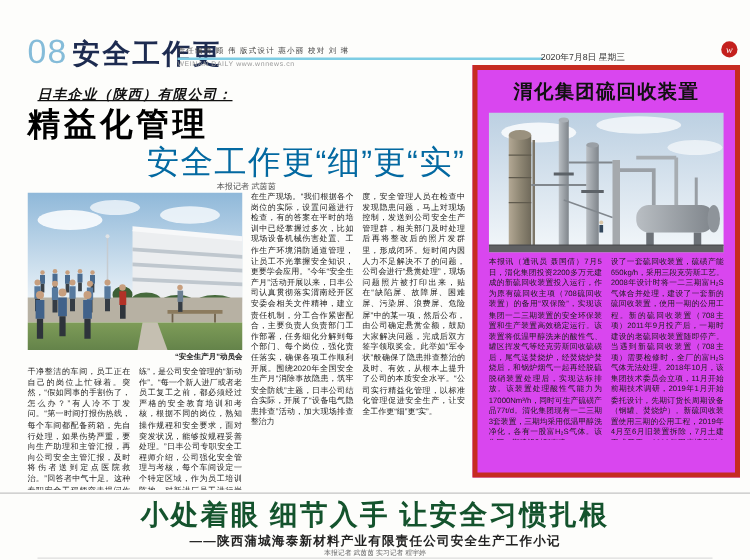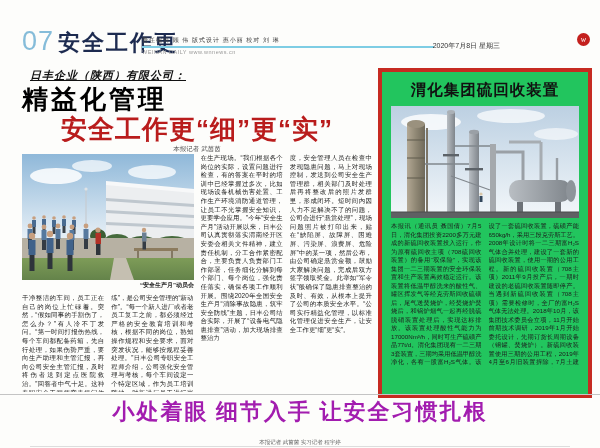--- a/index.html
+++ b/index.html
@@ -16,51 +16,51 @@
   .masthead{position:absolute;right:10px;top:33px;display:flex;align-items:center;gap:2px;}
   .seal{width:13px;height:13px;border-radius:50%;background:#c4201d;color:#fff;font-size:8px;line-height:13px;
         text-align:center;font-family:"Liberation Serif",serif;font-style:italic;}
   .masthead-text{color:#c4201d;font-family:"Liberation Serif",serif;font-weight:700;font-style:italic;font-size:15px;}
 
   
   .lart{position:absolute;left:22px;top:62px;width:350px;height:330px;}
   .kicker{position:absolute;left:8px;top:6px;font-family:"Liberation Serif",serif;font-style:italic;font-weight:700;
           font-size:11px;color:#111;letter-spacing:1px;text-decoration:underline;}
   .ltitle1{position:absolute;left:0;top:20px;width:100%;text-align:left;font-size:26px;font-weight:900;color:#000;letter-spacing:3px;}
-  .ltitle2{position:absolute;left:0;top:50px;width:100%;text-align:center;font-size:26px;font-weight:700;color:#b91c1c;letter-spacing:1px;}
+  .ltitle2{position:absolute;left:0;top:50px;width:100%;text-align:right;font-size:26px;font-weight:400;color:#0369a1;letter-spacing:1px;}
   .lbyline{position:absolute;left:0;top:83px;width:100%;text-align:center;font-size:6.5px;color:#555;}
   .lbody{position:absolute;left:0;top:92px;width:100%;height:238px;display:flex;gap:7px;}
   .bcol{flex:1;font-size:6.4px;line-height:8.6px;text-align:justify;color:#1c1c1c;overflow:hidden;}
   .bcol.under{padding-top:140px;box-sizing:border-box;}
   .photo1{position:absolute;left:0;top:0;width:172px;height:126px;}
   .caption1{position:absolute;left:0;top:127px;width:172px;text-align:right;font-size:6px;color:#222;font-weight:700;}
 
   
-  .rart{position:absolute;left:378px;top:68px;width:214px;height:330px;border:4px solid #c62b21;background:#22c55e;
+  .rart{position:absolute;left:378px;top:52px;width:214px;height:330px;border:4px solid #c62b21;background:#d946ef;
         box-sizing:border-box;padding:6px 9px;}
   .rtitle{font-family:"Liberation Serif",serif;font-weight:700;font-size:15.5px;line-height:20px;text-align:center;
           color:#111;letter-spacing:1px;margin-top:2px;}
   .photo2{display:block;margin:6px auto 4px;}
   .rbody{display:flex;gap:7px;height:146px;overflow:hidden;}
   .rcol{flex:1;font-size:6.2px;line-height:8.5px;text-align:justify;color:#1c1c1c;overflow:hidden;}
 
   
   .sep{position:absolute;left:0;top:394px;width:600px;height:1px;background:#c4c4c4;}
   .btitle{position:absolute;left:0;top:397px;width:600px;text-align:center;font-family:"Liberation Serif",serif;
-          font-weight:900;font-size:22px;color:#a21caf;letter-spacing:2px;}
+          font-weight:900;font-size:22px;color:#14532d;letter-spacing:2px;}
   .bsub{position:absolute;left:0;top:426px;width:600px;text-align:center;font-size:10px;font-weight:700;color:#222;letter-spacing:1px;}
   .bby{position:absolute;left:0;top:439px;width:600px;text-align:center;font-size:5.5px;color:#666;}
   .bline{position:absolute;left:30px;top:446px;width:540px;height:1px;background:#ddd;}
 </style>
 </head>
 <body>
 
 <div id="page">
 
-  <div class="hdr-num">07</div>
+  <div class="hdr-num">08</div>
   <div class="hdr-title">安全工作更</div>
   <div class="hdr-credits">责任编辑 顾 伟  版式设计 惠小丽  校对 刘 琳</div>
   <div class="hdr-cyan"></div>
   <div class="hdr-daily">WEINAN DAILY  www.wnnews.cn</div>
   <div class="hdr-date">2020年7月8日 星期三</div>
   <div class="masthead">
     <div class="seal">w</div>
   </div>
 
   <div class="lart">
@@ -235,16 +235,17 @@
     </svg>
 
     <div class="rbody">
       <div class="rcol">本报讯（通讯员 聂国倩）7月5日，渭化集团投资2200多万元建成的新硫回收装置投入运行，作为原有硫回收主项（708硫回收装置）的备用“双保险”，实现该集团一二三期装置的安全环保装置和生产装置高效稳定运行。该装置将低温甲醇洗来的酸性气、罐区挥发气等经克劳斯回收硫磺后，尾气送焚烧炉，经焚烧炉焚烧后，和锅炉烟气一起再经脱硫脱硝装置处理后，实现达标排放。该装置处理酸性气能力为17000Nm³/h，同时可生产硫磺产品77t/d。渭化集团现有一二三期3套装置，三期均采用低温甲醇洗净化，各有一股富H₂S气体。该集团一期建设时配套建</div>
       <div class="rcol">设了一套硫回收装置，硫磺产能650kg/h，采用三段克劳斯工艺。2008年设计时将一二三期富H₂S气体合并处理，建设了一套新的硫回收装置，使用一期的公用工程。新的硫回收装置（708主项）2011年9月投产后，一期时建设的老硫回收装置随即停产。当遇到新硫回收装置（708主项）需要检修时，全厂的富H₂S气体无法处理。2018年10月，该集团技术委员会立项，11月开始前期技术调研，2019年1月开始委托设计，先期订货长周期设备（钢罐、焚烧炉）。新硫回收装置使用三期的公用工程，2019年4月至6月旧装置拆除，7月土建正式开工。2020年因疫情影响2个月后复工，6月开始试车准备吹扫、压力试验、自控系统调试等，项目如期中交。6月30日，锅炉点火开车。</div>
     </div>
   </div>
 
   <div class="sep"></div>
   <div class="btitle">小处着眼  细节入手  让安全习惯扎根</div>
+  <div class="bsub">——陕西蒲城海泰新材料产业有限责任公司安全生产工作小记</div>
   <div class="bby">本报记者 武茵茵  实习记者 程宇婷</div>
   <div class="bline"></div>
 
 </div>
 
 </body></html>

